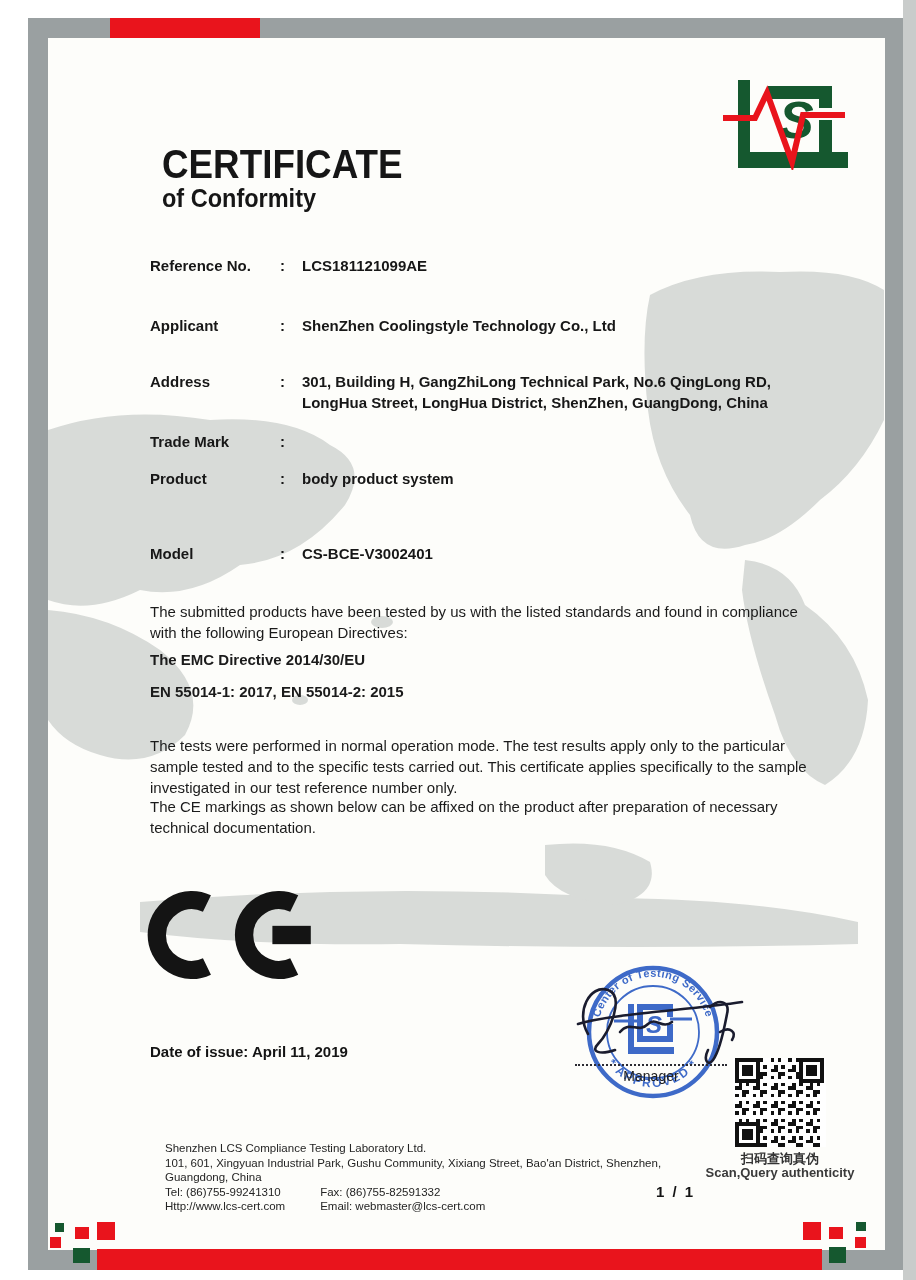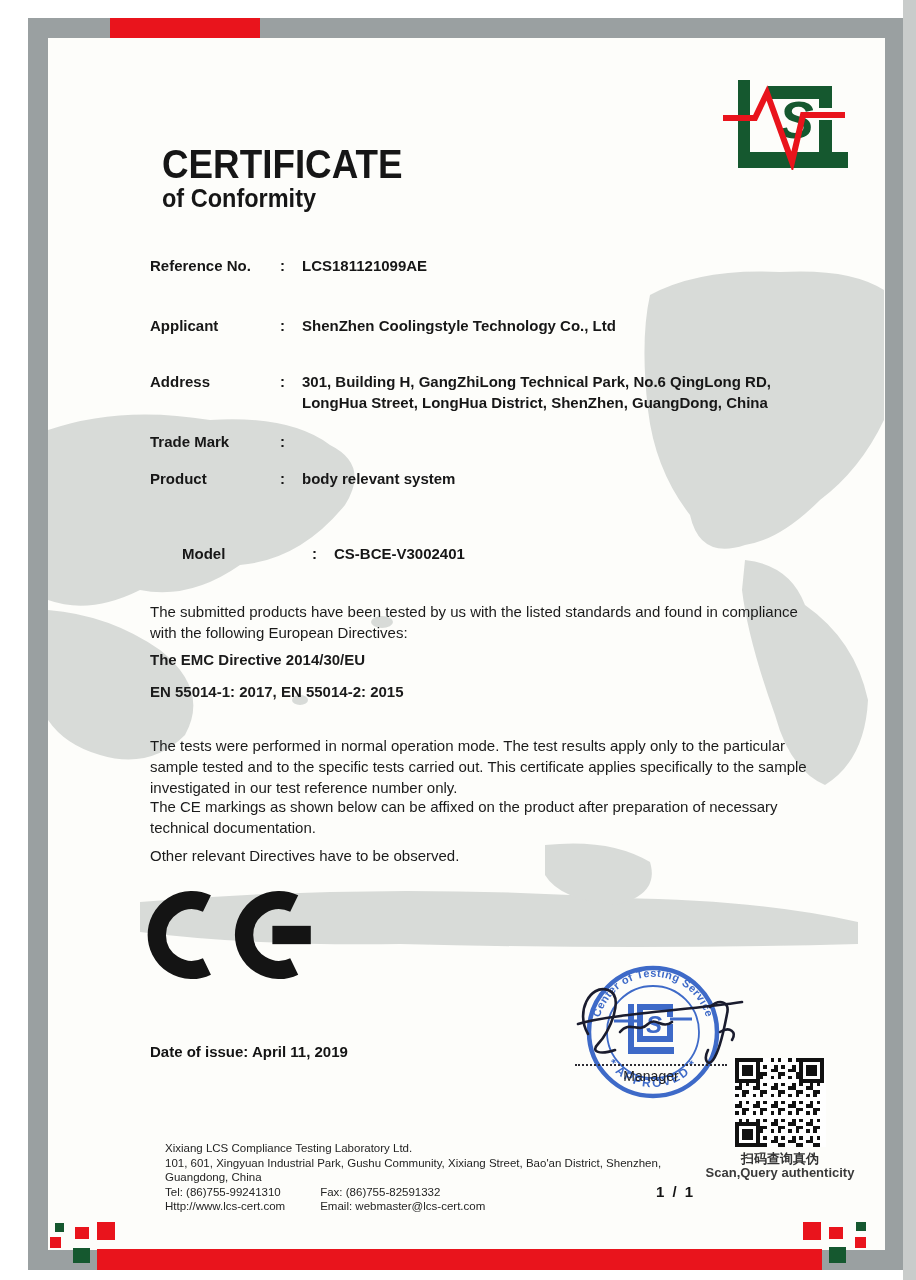--- a/index.html
+++ b/index.html
@@ -103,38 +103,37 @@
       <span class="val">301, Building H, GangZhiLong Technical Park, No.6 QingLong RD,
 LongHua Street, LongHua District, ShenZhen, GuangDong, China</span>
   </div>
   <div class="abs content frow" style="top:431px;">
     <span class="lbl">Trade Mark</span>
       <span class="sep">:</span>
   </div>
   <div class="abs content frow" style="top:468px;">
     <span class="lbl">Product</span>
       <span class="sep">:</span>
-      <span class="val">body relevant system</span>
-  </div>
-  <div class="abs content frow" style="top:543px;margin-left:32px;">
+      <span class="val">body product system</span>
+  </div>
+  <div class="abs content frow" style="top:543px;">
     <span class="lbl">Model</span>
       <span class="sep">:</span>
       <span class="val">CS-BCE-V3002401</span>
   </div>
 
   <div class="abs content para" style="top:601px;">The submitted products have been tested by us with the listed standards and found in compliance
 with the following European Directives:</div>
   <div class="abs content para bold" style="top:649px;">The EMC Directive 2014/30/EU</div>
   <div class="abs content para bold" style="top:681px;">EN 55014-1: 2017, EN 55014-2: 2015</div>
   <div class="abs content para" style="top:735px;">The tests were performed in normal operation mode. The test results apply only to the particular
 sample tested and to the specific tests carried out. This certificate applies specifically to the sample
 investigated in our test reference number only.</div>
   <div class="abs content para" style="top:796px;">The CE markings as shown below can be affixed on the product after preparation of necessary
 technical documentation.</div>
-  <div class="abs content para" style="top:845px;">Other relevant Directives have to be observed.</div>
 
   <svg class="abs content" style="left:143px;top:887px;" width="175" height="96" viewBox="0 0 200 110">
     <path d="M 73 19 A 40 40 0 1 0 73 91" fill="none" stroke="#141414" stroke-width="21"></path>
     <path d="M 173 19 A 40 40 0 1 0 173 91" fill="none" stroke="#141414" stroke-width="21"></path>
     <rect x="148" y="44.5" width="44" height="21" fill="#141414"></rect>
   </svg>
 
   <div id="date-line" class="abs content">Date of issue: April 11, 2019</div>
 
   <svg class="abs content" style="left:584px;top:963px;opacity:.92;" width="138" height="138" viewBox="0 0 138 138">
@@ -427,21 +426,21 @@
       <rect x="17" y="24" width="1" height="1" fill="#111"></rect>
       <rect x="18" y="24" width="1" height="1" fill="#111"></rect>
       <rect x="22" y="24" width="1" height="1" fill="#111"></rect>
       <rect x="23" y="24" width="1" height="1" fill="#111"></rect>
     </svg>
   <div id="qr-zh" class="abs content">扫码查询真伪</div>
   <div id="qr-en" class="abs content">Scan,Query authenticity</div>
   <div id="pagenum" class="abs content">1 / 1</div>
 
   <div id="footer" class="abs content">
-    <div>Xixiang LCS Compliance Testing Laboratory Ltd.</div>
+    <div>Shenzhen LCS Compliance Testing Laboratory Ltd.</div>
     <div class="pre">101, 601, Xingyuan Industrial Park, Gushu Community, Xixiang Street, Bao'an District, Shenzhen,
 Guangdong, China</div>
     <div>
       <span class="col1">Tel: (86)755-99241310</span>
       <span>Fax: (86)755-82591332</span>
     </div>
     <div>
       <span class="col1">Http://www.lcs-cert.com</span>
       <span>Email: webmaster@lcs-cert.com</span>
     </div>

